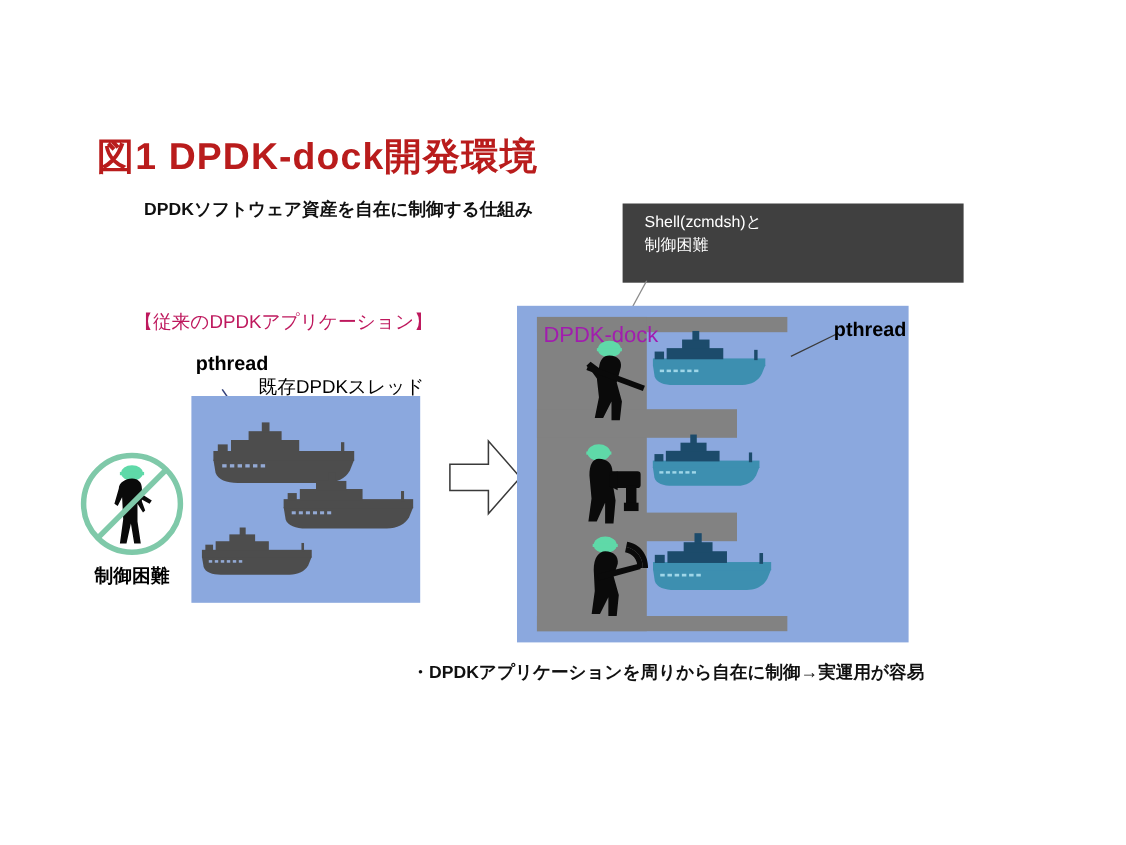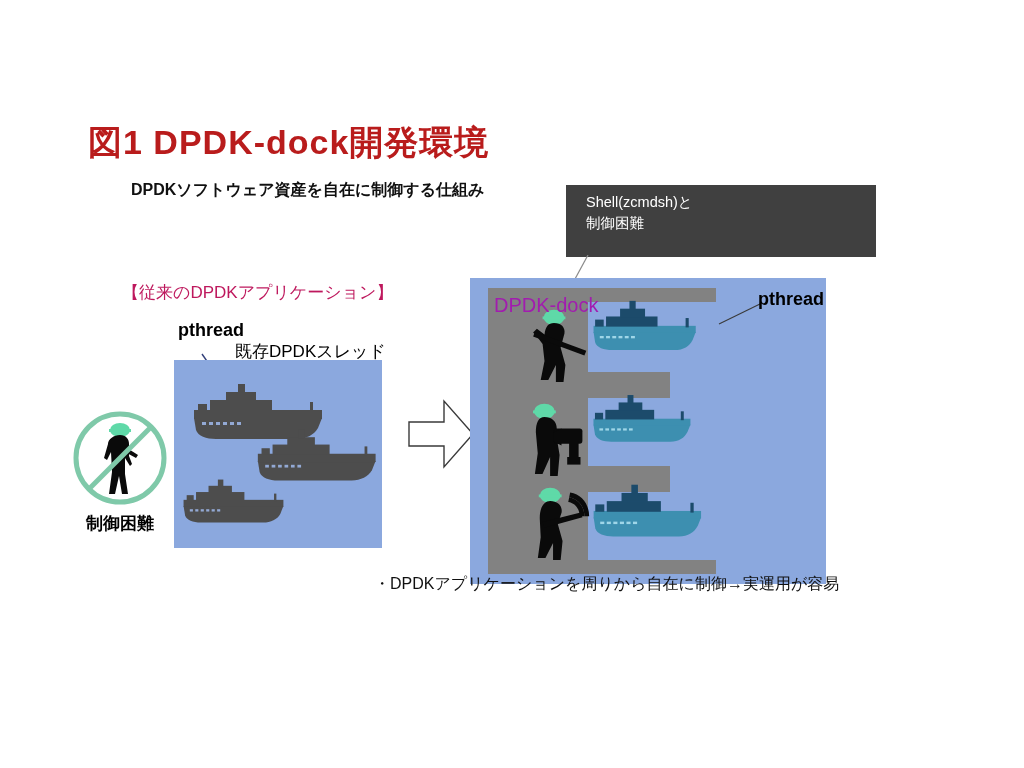--- a/index.html
+++ b/index.html
@@ -126,23 +126,23 @@
     z-index: 6;
   }
   #right-leader {
     left: 718px; top: 300px;
     width: 46px; height: 26px;
     z-index: 5;
   }
 
   
   #bullets {
-    left: 374px; top: 572px;
+    left: 374px; top: 600px;
     font-size: 16px;
-    font-weight: normal;
+    font-weight: bold;
     line-height: 1.5;
     color: #101010;
     white-space: nowrap;
   }
   .bullet-line { display: block; }
 </style>
 </head>
 <body>
 
 <div class="abs" id="slide-title">図1 DPDK-dock開発環境</div>

